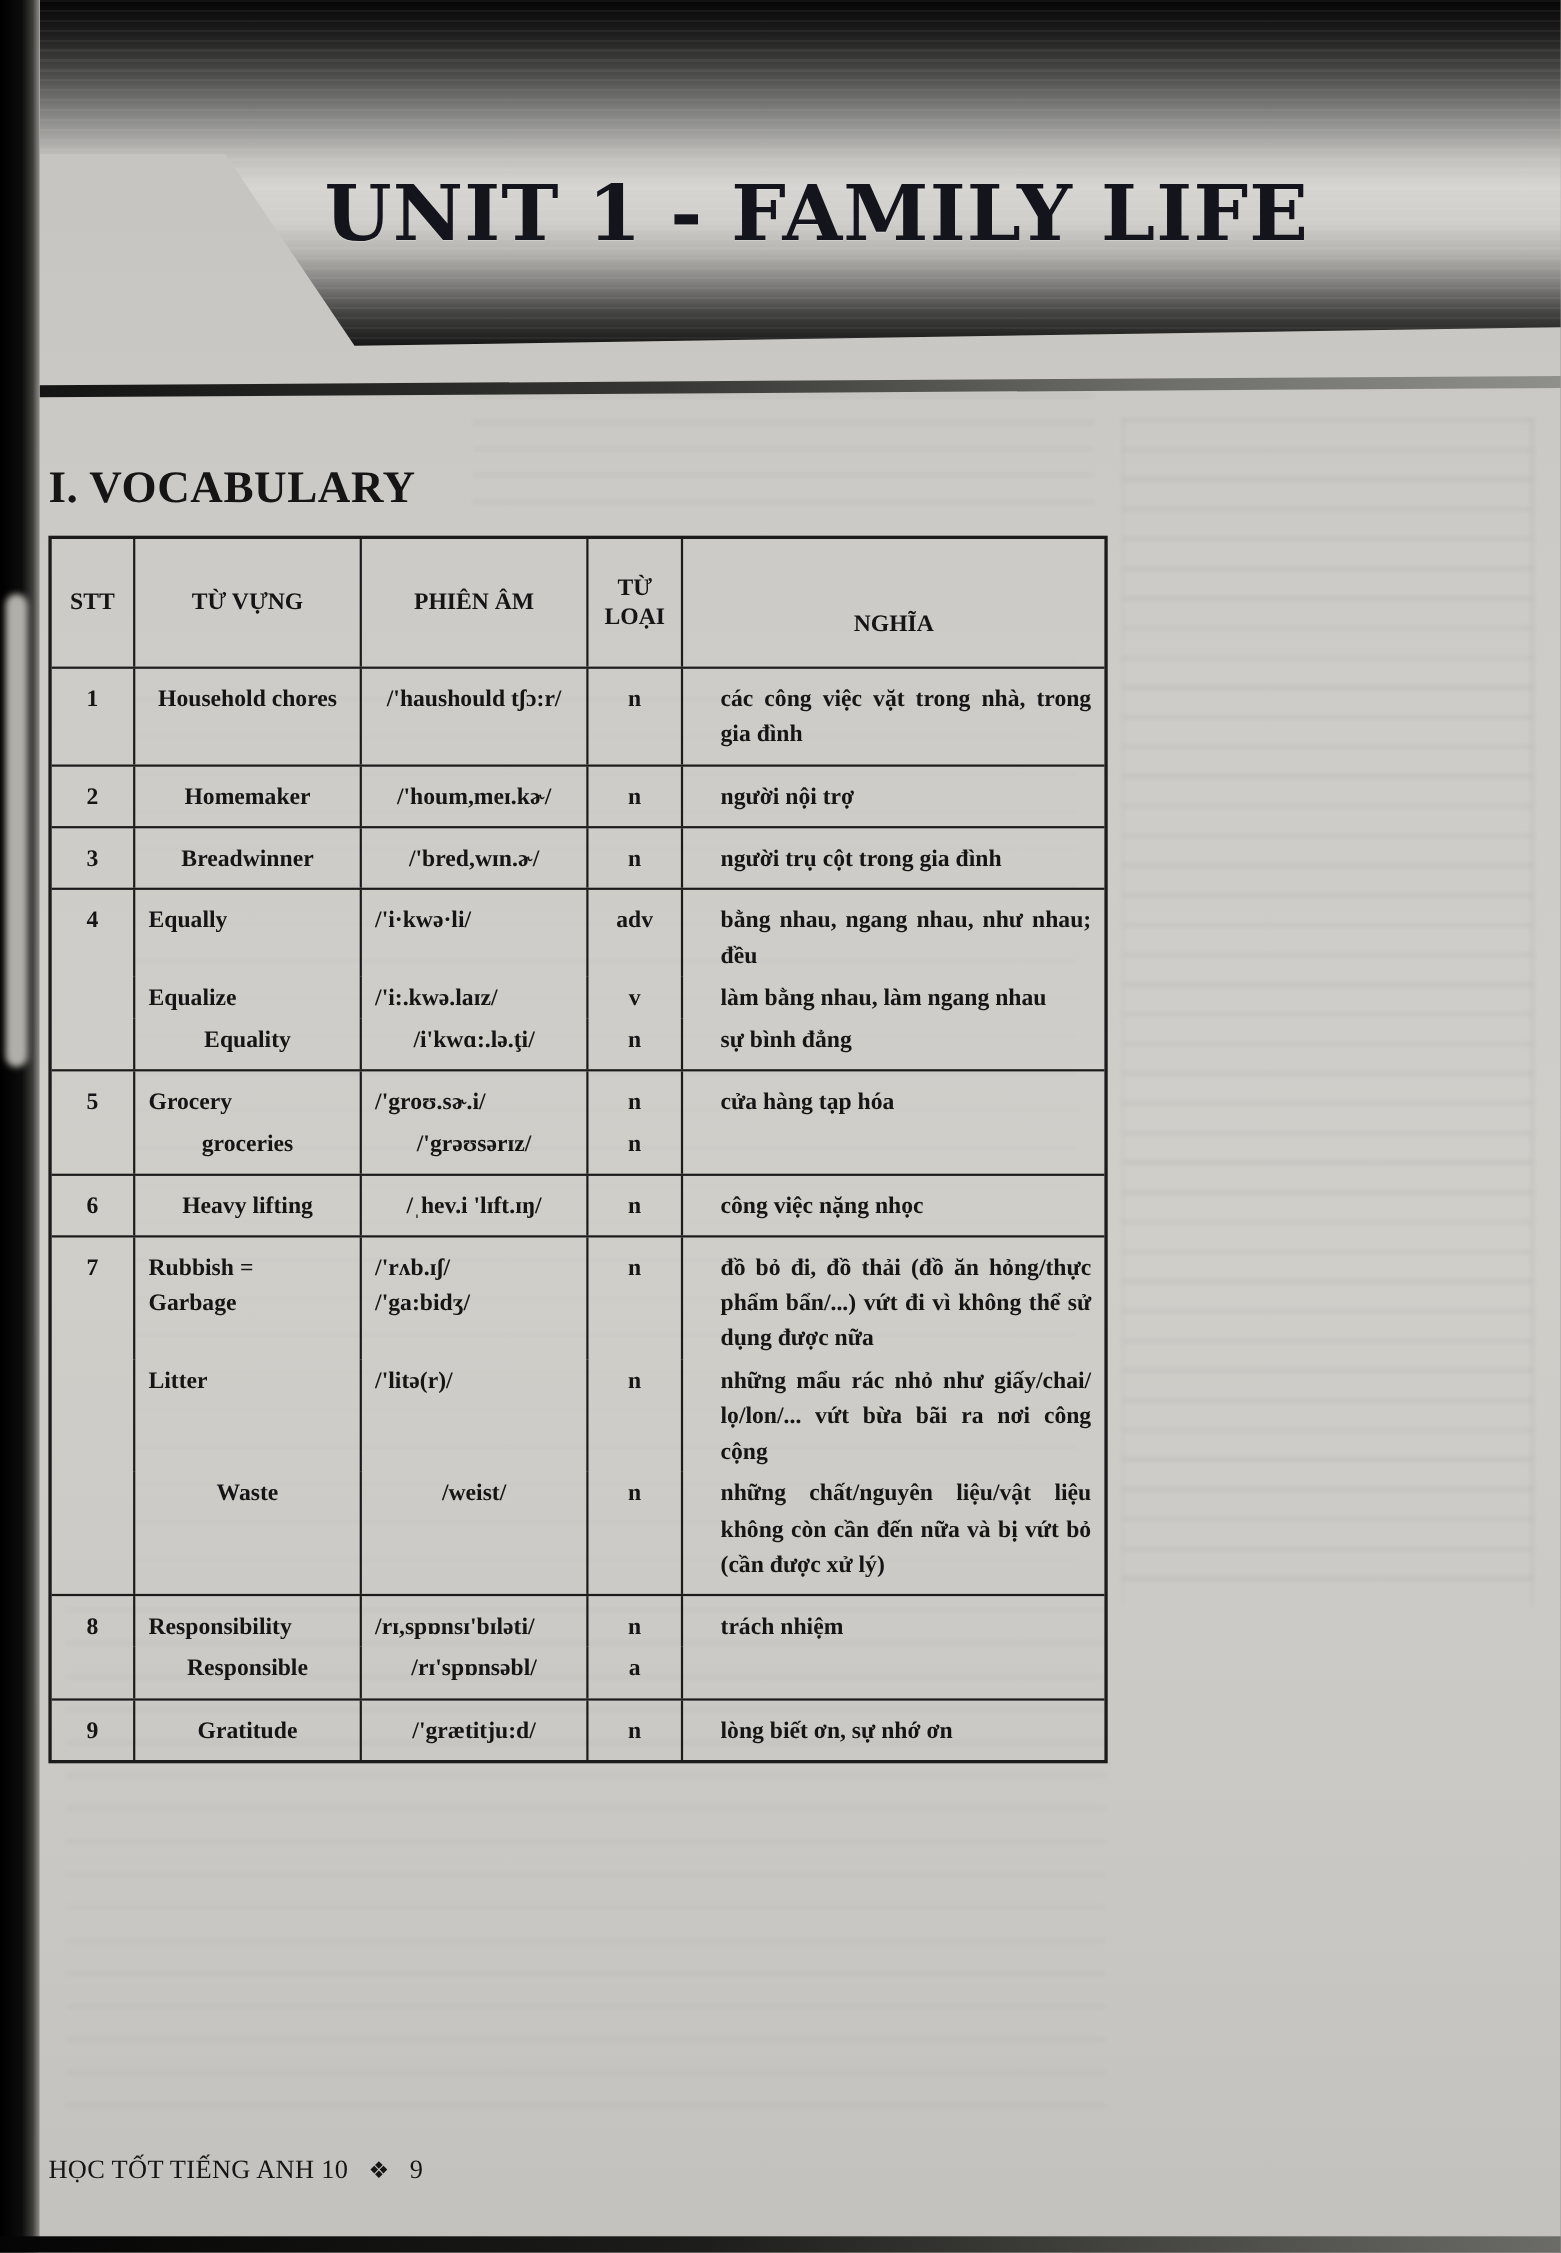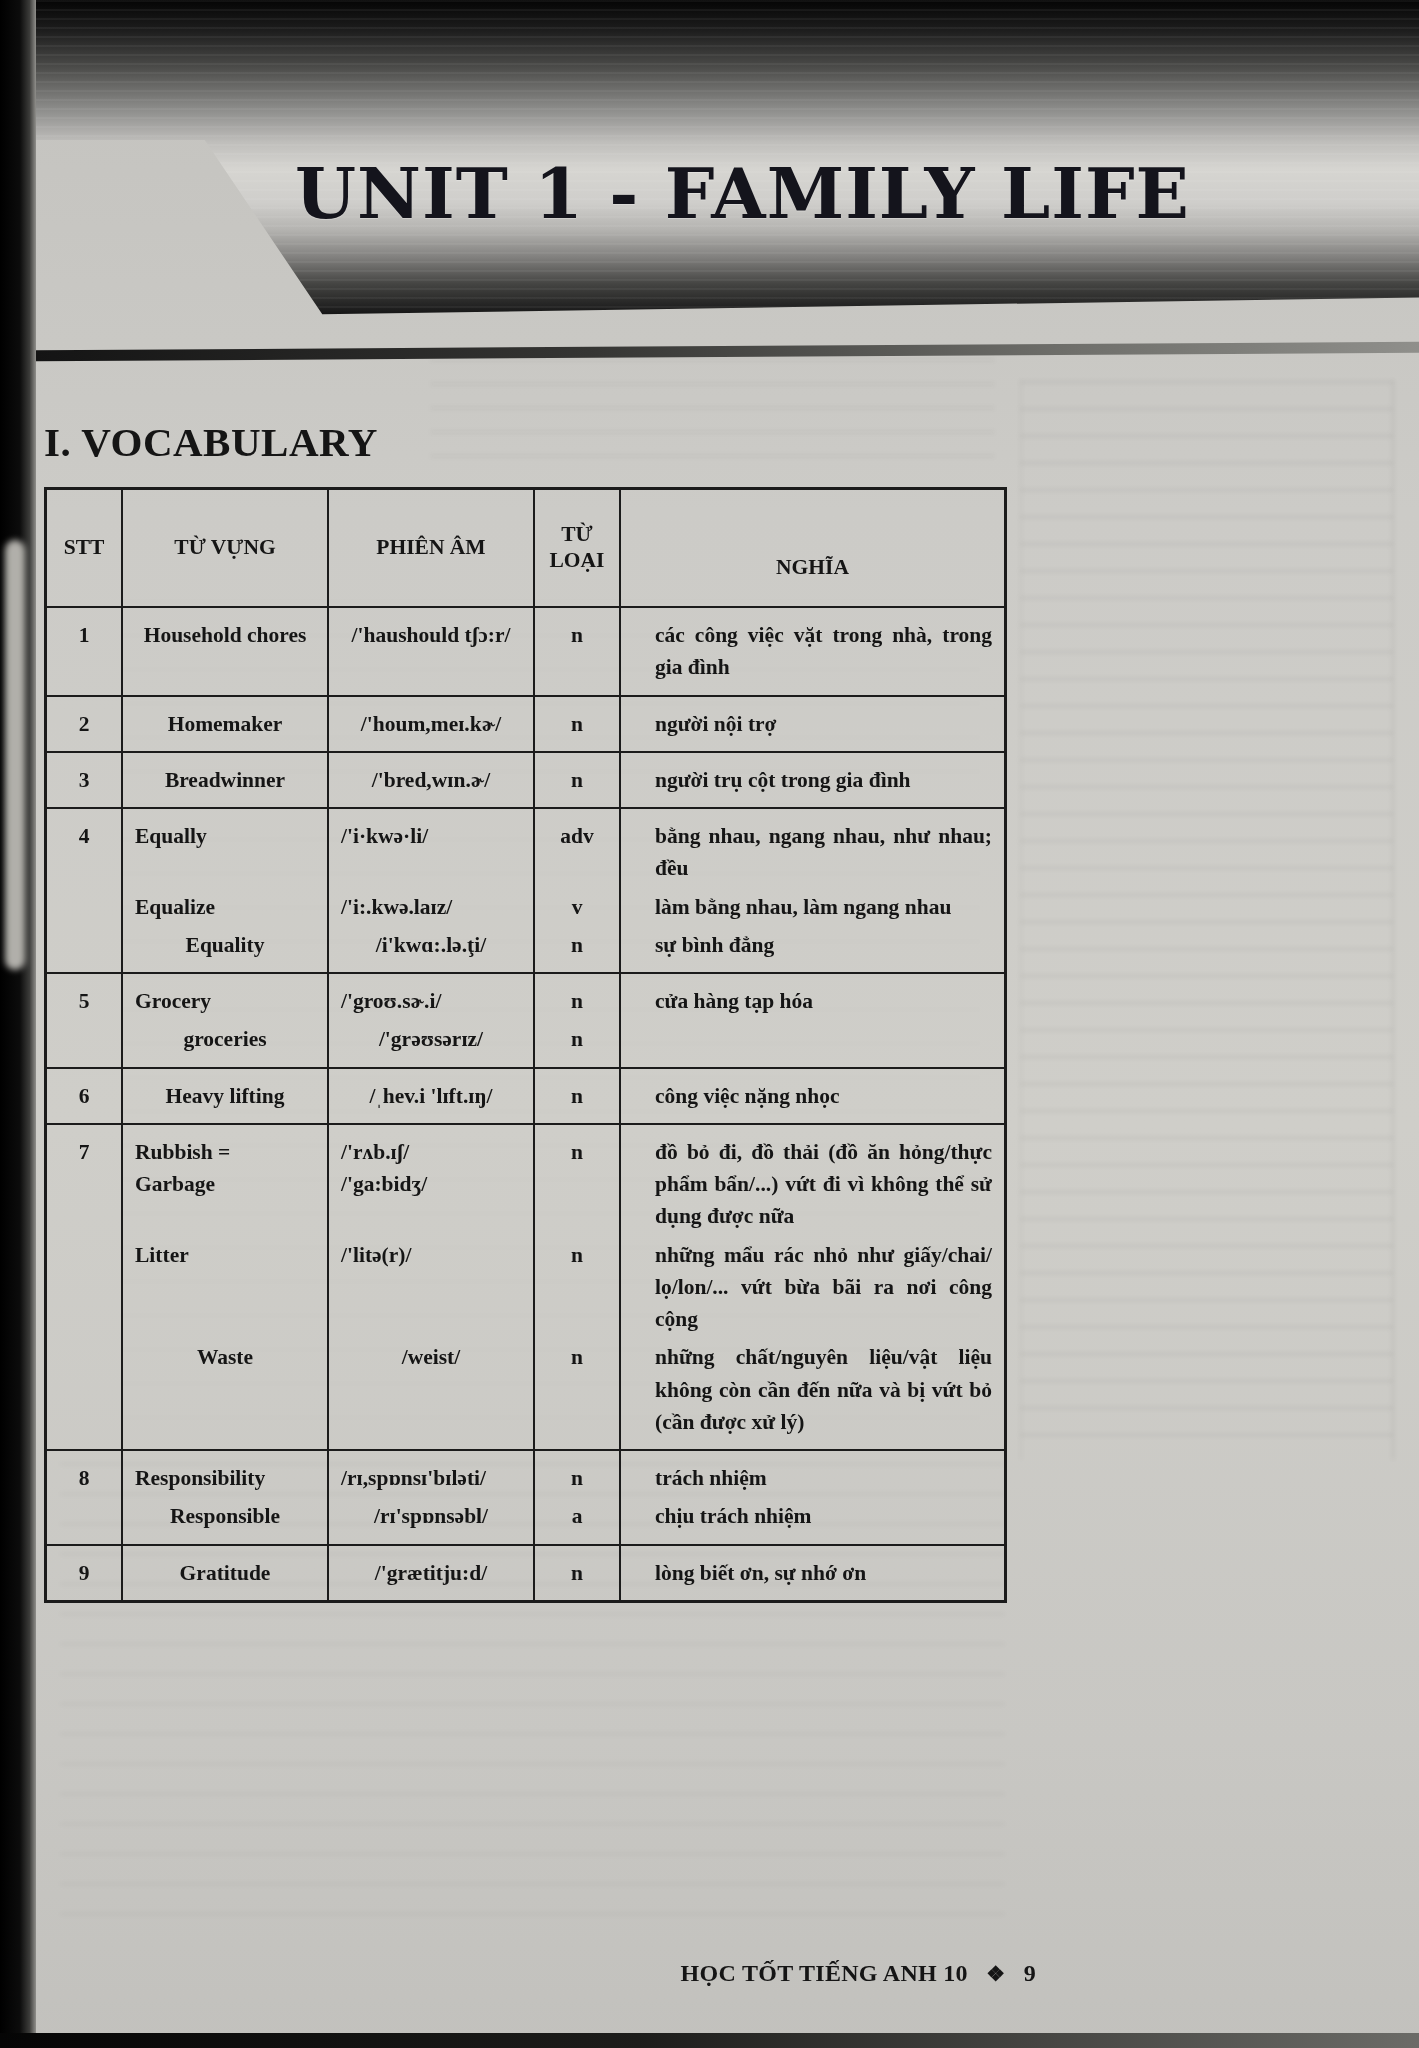--- a/index.html
+++ b/index.html
@@ -84,21 +84,21 @@
   .c.first{padding-top:11px;}
   .c.last{padding-bottom:11px;text-align:center;}
   .c.stt{text-align:center;}
   .c.pos{text-align:center;border-right:none;}
   .c.pos{border-right:2.5px solid #1b1b1b;}
   .c.phon{white-space:pre-line;}
   .c.meaning{border-right:none;text-align:justify;padding-left:34px;}
   
   .footer{
     position:absolute;left:44px;top:1960px;width:992px;
-    text-align:right;font-size:24px;font-weight:700;letter-spacing:.3px;
+    text-align:left;font-size:24px;font-weight:400;letter-spacing:.3px;
   }
   .footer .orn{margin:0 12px;font-size:21px;}
   
   .ghost{position:absolute;pointer-events:none;filter:blur(2px);}
   .ghost-a{
     left:1020px;top:380px;width:372px;height:1080px;opacity:.45;
     background:
       linear-gradient(90deg,rgba(80,80,76,.14) 0 2px,transparent 2px),
       repeating-linear-gradient(180deg,rgba(70,70,66,.12) 0 4px,transparent 4px 27px);
     border-right:2px solid rgba(80,80,76,.10);
@@ -224,21 +224,20 @@
         <div class="vrow">
           <div class="c stt first">8</div>
           <div class="c word first">Responsibility</div>
           <div class="c phon first">/rɪ,spɒnsɪ'bɪləti/</div>
           <div class="c pos first">n</div>
           <div class="c meaning first">trách nhiệm</div>
           <div class="c stt last"></div>
           <div class="c word last">Responsible</div>
           <div class="c phon last">/rɪ'spɒnsəbl/</div>
           <div class="c pos last">a</div>
-          <div class="c meaning last">chịu trách nhiệm</div>
         </div>
         <div class="vrow">
           <div class="c stt first last">9</div>
           <div class="c word first last">Gratitude</div>
           <div class="c phon first last">/'grætitju:d/</div>
           <div class="c pos first last">n</div>
           <div class="c meaning first last">lòng biết ơn, sự nhớ ơn</div>
         </div>
       </div>
   </div>

